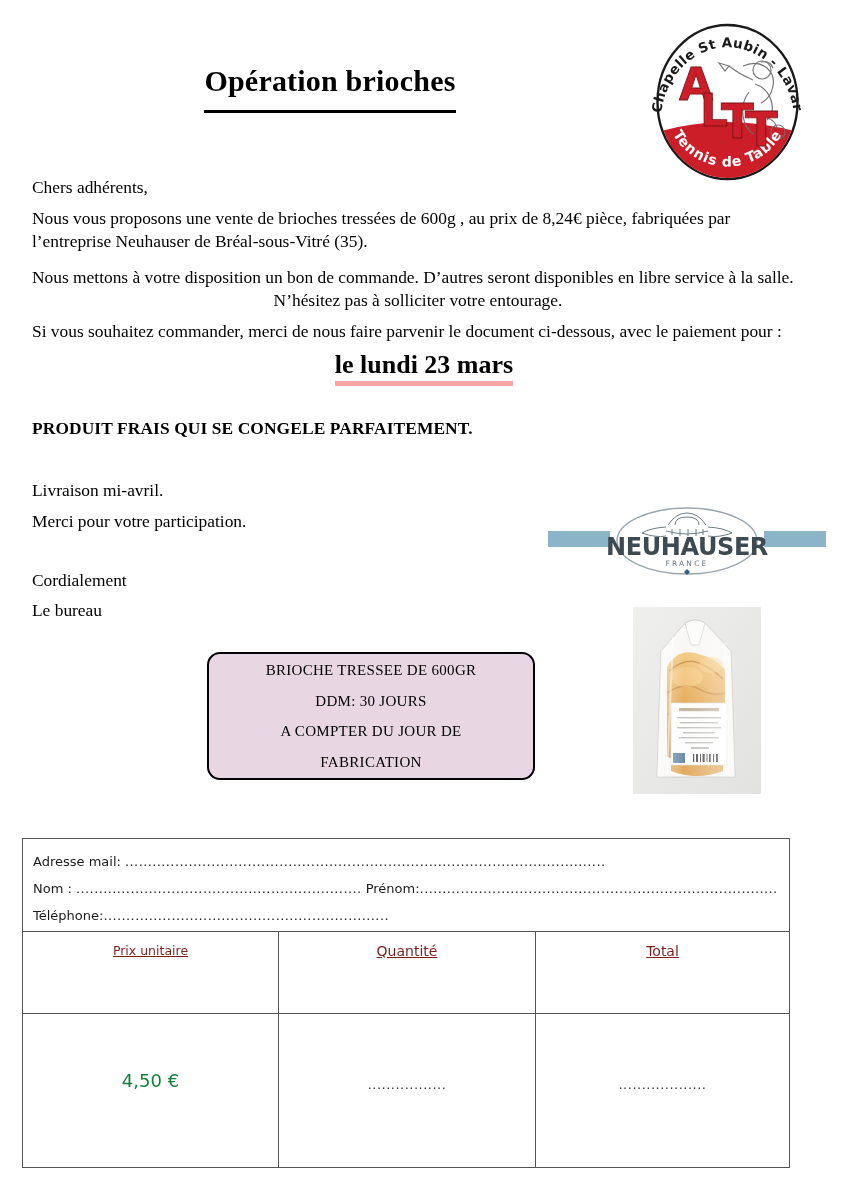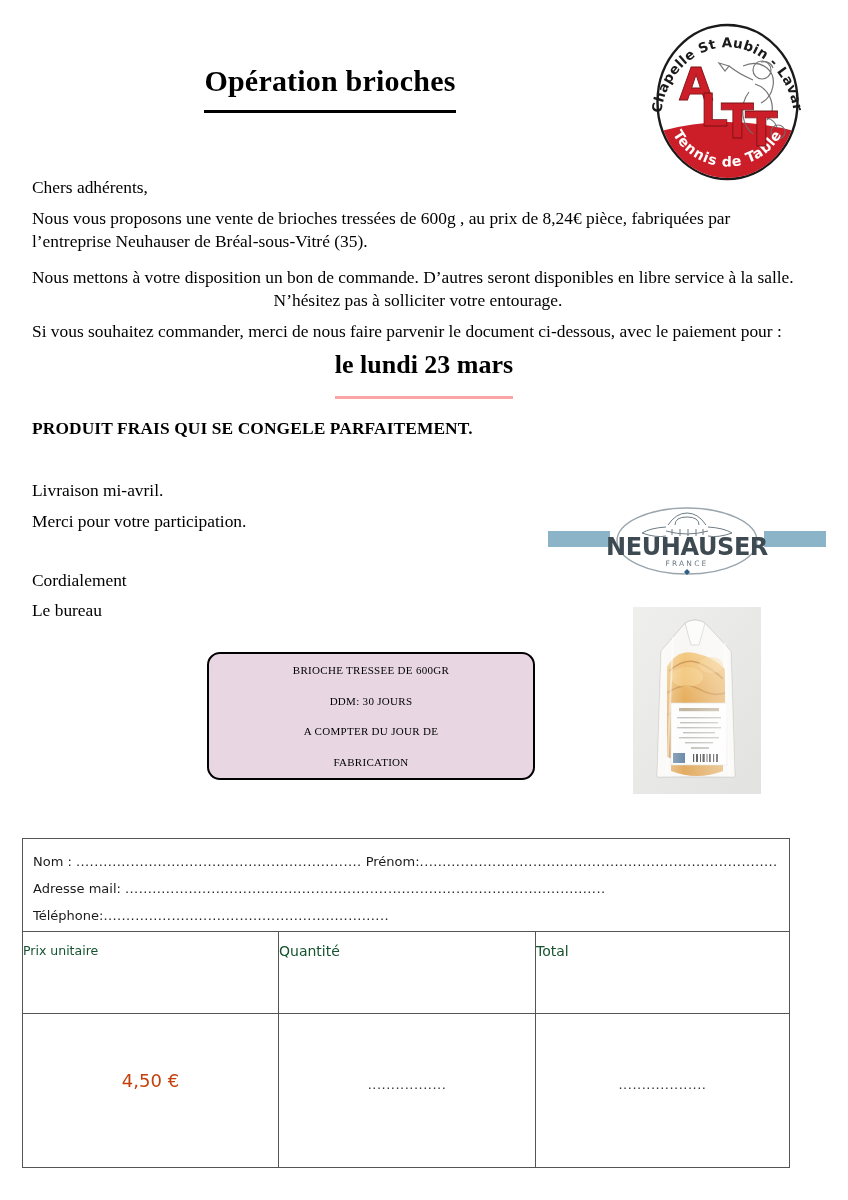--- a/index.html
+++ b/index.html
@@ -69,22 +69,22 @@
     position: absolute;
     left: 0;
     top: 350px;
     width: 848px;
     text-align: center;
     font-weight: bold;
     font-size: 26px;
   }
   .date-line span.ul {
     display: inline-block;
-    border-bottom: 3px solid #fca5a5;
-    padding-bottom: 16px;
+    border-bottom: 5px solid #fca5a5;
+    padding-bottom: 1px;
   }
 
   
   .caps-statement {
     position: absolute;
     left: 32px;
     top: 418px;
     font-weight: bold;
     font-size: 17.4px;
     letter-spacing: 0.1px;
@@ -107,21 +107,21 @@
     width: 328px;
     height: 128px;
     background: #E8D7E3;
     border: 2.6px solid #000000;
     border-radius: 13px;
     display: flex;
     flex-direction: column;
     align-items: center;
     justify-content: center;
     box-sizing: border-box;
-    font-size: 11px;
+    font-size: 15px;
     line-height: 30.5px;
     letter-spacing: 0.3px;
   }
 
   
   .product-photo {
     position: absolute;
     left: 633px;
     top: 607px;
     width: 128px;
@@ -163,32 +163,33 @@
   .table-body {
     display: flex;
     height: 153px;
     box-sizing: border-box;
   }
   .col-1 { width: 256px; border-right: 1.4px solid #555555; box-sizing: border-box; }
   .col-2 { width: 257px; border-right: 1.4px solid #555555; box-sizing: border-box; }
   .col-3 { flex: 1; box-sizing: border-box; }
 
   .th {
-    text-align: left;
+    text-align: center;
     padding-top: 11px;
     font-size: 14px;
-    color: #14532d;
+    color: #7f1d1d;
+    text-decoration: underline;
   }
   .th-small { font-size: 12.5px; }
 
   .td {
     text-align: center;
     padding-top: 56px;
     font-size: 18px;
-    color: #c2410c;
+    color: #15803d;
   }
   .td-dots { font-size: 13px; padding-top: 63px; letter-spacing: 0.5px; color: #333; }
 </style>
 </head>
 <body>
 
 <div class="doc-title">
   <span class="ul">Opération brioches</span>
 </div>
 
@@ -344,29 +345,29 @@
     <path d="M 28,44 L 52,16 Q 62,10 72,16 L 98,44 L 102,170 L 24,170 Z" fill="url(#film)"></path>
     <path d="M 40,30 L 34,168" stroke="#ffffff" stroke-width="2" opacity="0.5" fill="none"></path>
     <path d="M 92,36 L 96,168" stroke="#ffffff" stroke-width="2.5" opacity="0.45" fill="none"></path>
   </svg>
 </div>
 
 <div class="order-form">
 
   <div class="contact-block">
     <div class="contact-row">
+      <span>Adresse mail:</span>
+      <span class="leader">..........................................................................................................</span>
+    </div>
+    <div class="contact-row">
       <span>Nom :</span>
       <span class="leader">...............................................................</span>
       <span>Prénom:</span><span class="leader">...............................................................................</span>
     </div>
     <div class="contact-row">
-      <span>Adresse mail:</span>
-      <span class="leader">..........................................................................................................</span>
-    </div>
-    <div class="contact-row">
       <span>Téléphone:</span><span class="leader">...............................................................</span>
     </div>
   </div>
 
   <div class="table-head">
     <div class="col-1 th th-small">Prix unitaire</div>
     <div class="col-2 th">Quantité</div>
     <div class="col-3 th">Total</div>
   </div>
 

